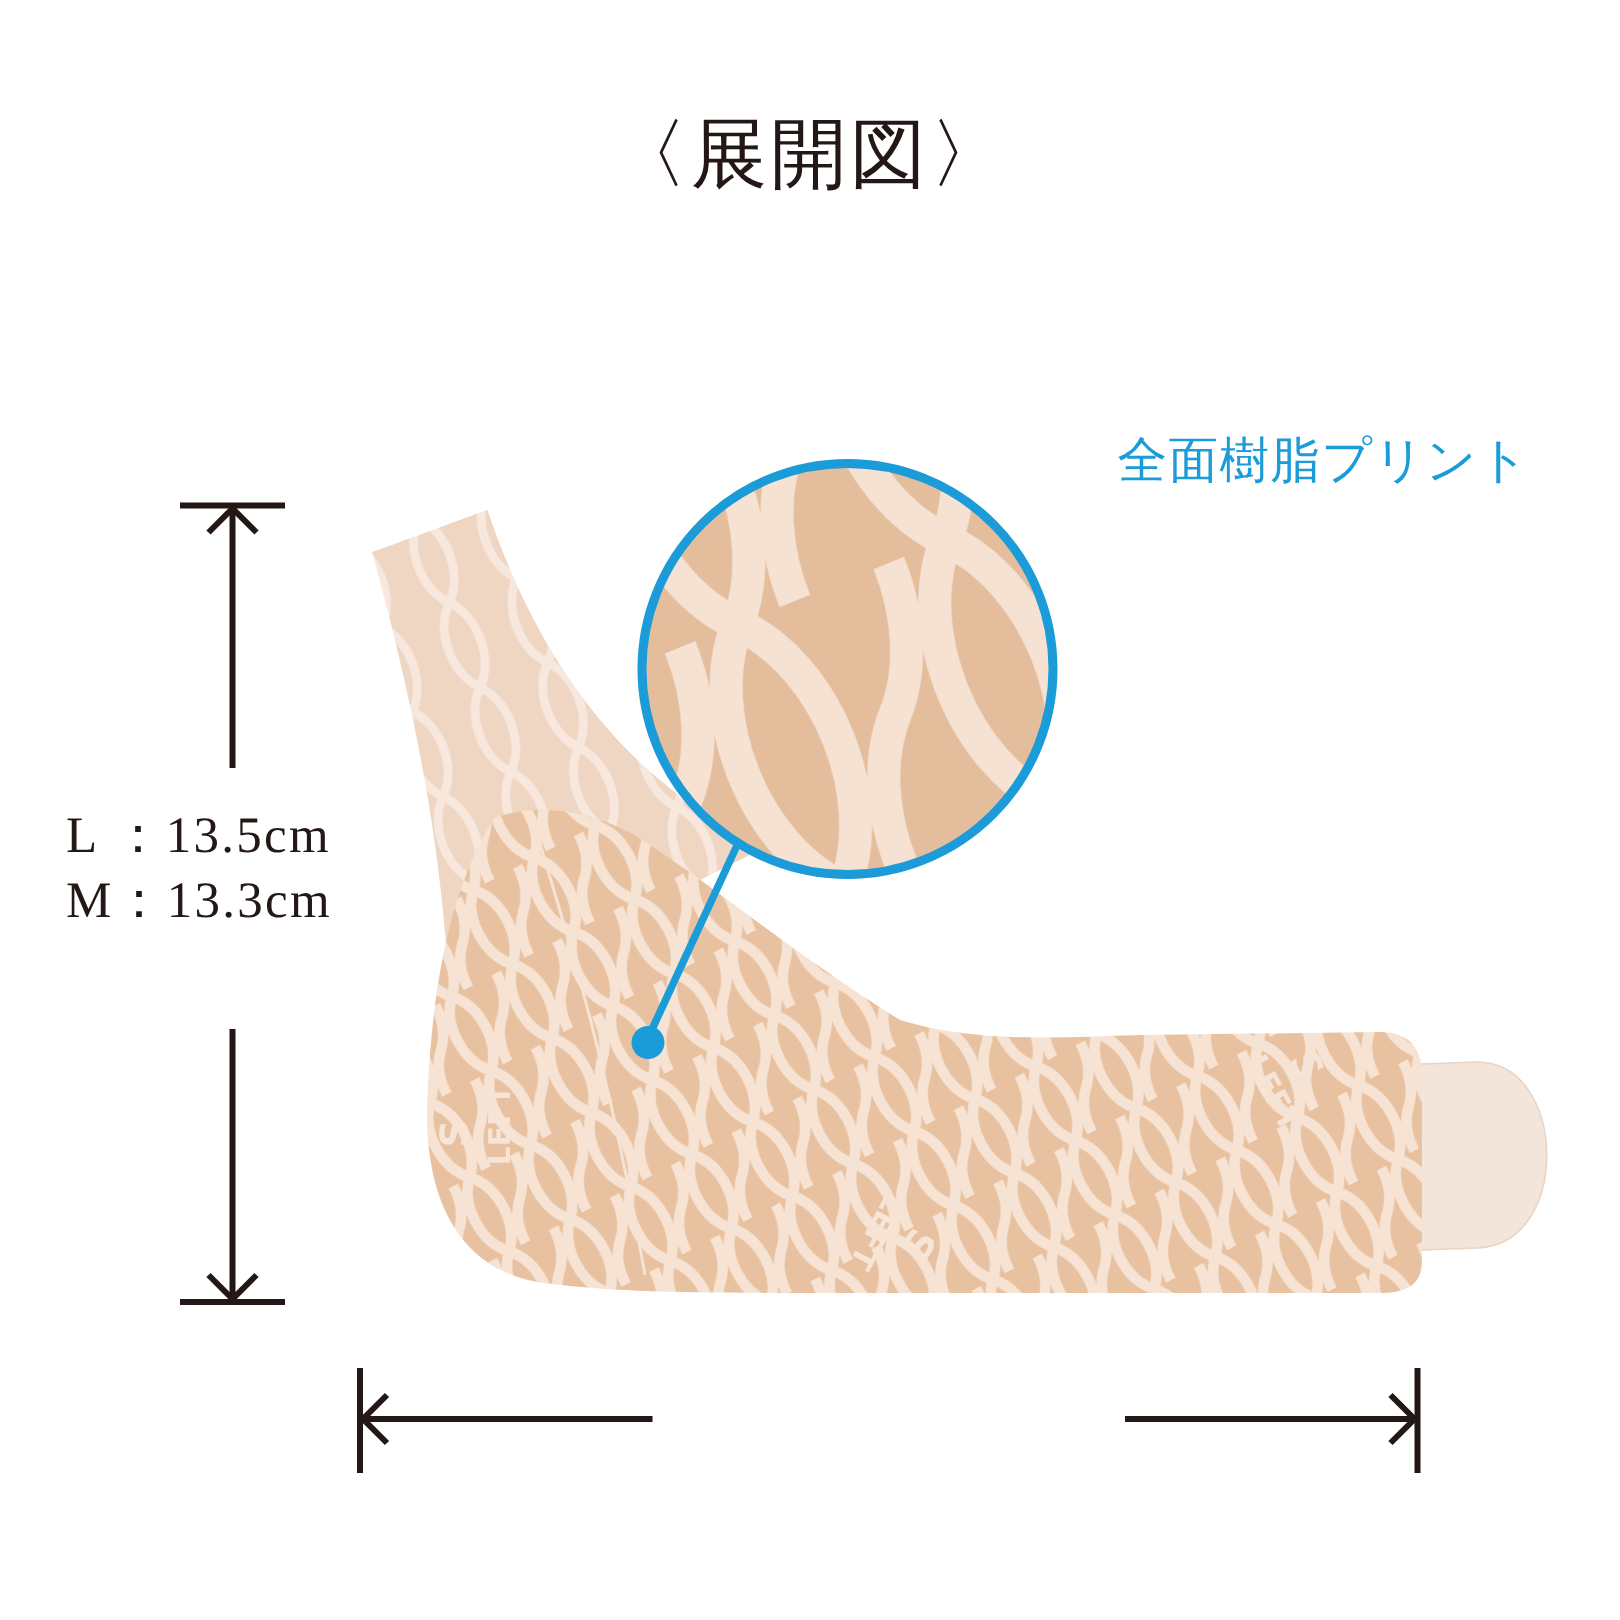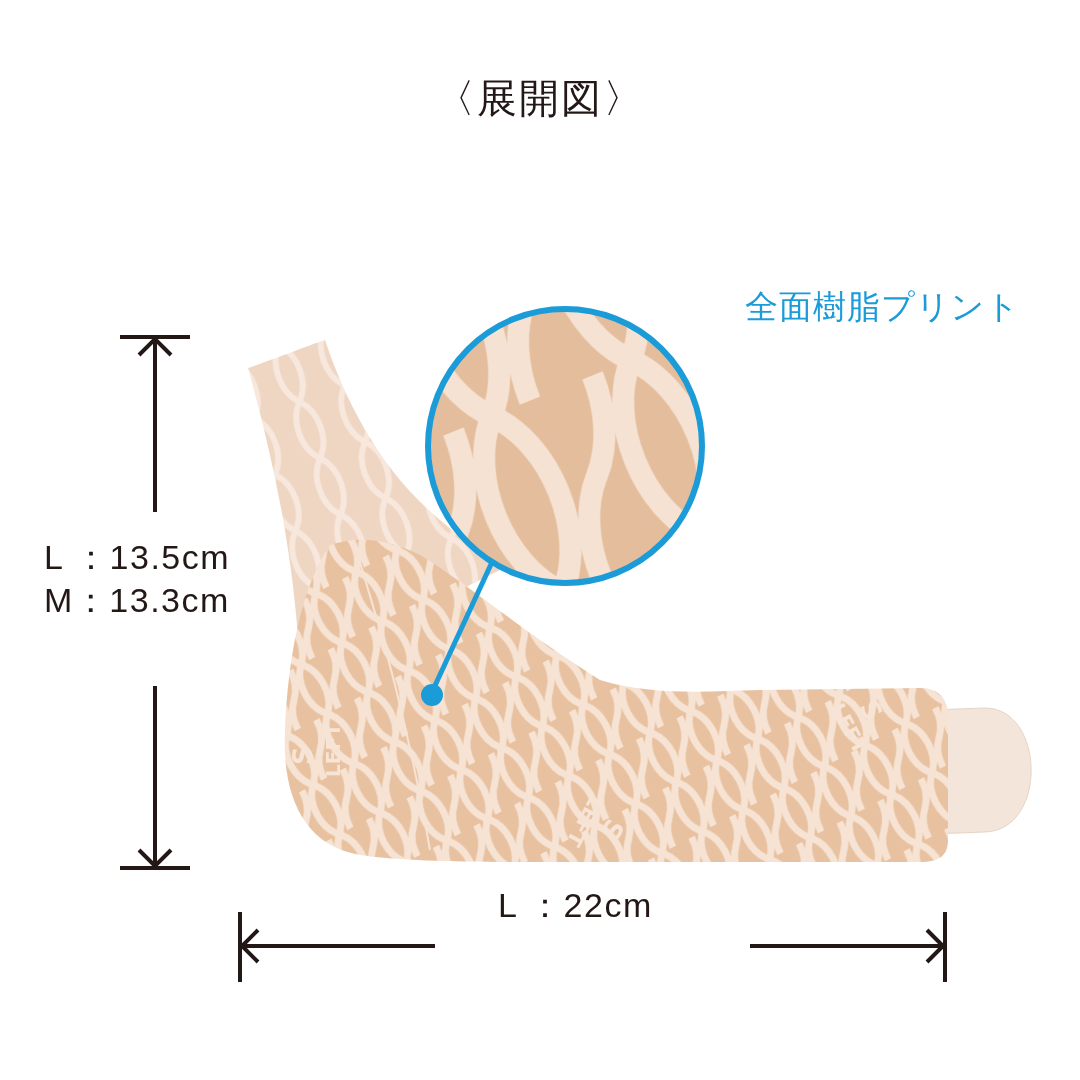--- a/index.html
+++ b/index.html
@@ -1,23 +1,23 @@
 <!DOCTYPE html>
 <html><head>
   <meta charset="utf-8">
   <style>
     html, body { margin: 0; padding: 0; background: #ffffff; }
     body { width: 1080px; height: 1080px; position: relative; overflow: hidden;
            font-family: "DejaVu Sans", "Liberation Sans", sans-serif; color: #231815; }
     .title { position: absolute; left: 0; top: 78px; width: 1080px; text-align: center;
-             font-size: 40px; font-weight: 300; letter-spacing: 2px; color: #231815; line-height: 1; }
+             font-size: 51px; font-weight: 300; letter-spacing: 2px; color: #231815; line-height: 1; }
     .callout-label { position: absolute; left: 697px; top: 290px; font-size: 33px; color: #1b9bd7;
                      letter-spacing: 1px; line-height: 1; margin-left: 48px; }
     .dims { position: absolute; font-size: 34px; line-height: 43px; color: #231815; letter-spacing: 1.5px;
-            font-family: Liberation Sans, sans-serif; }
+            font-family: Liberation Serif, serif; }
     .dims .row { white-space: pre; }
     .dims-height { left: 44px; top: 536px; }
     .dims-width { left: 498px; top: 884px; }
     svg.art { position: absolute; left: 0; top: 0; }
   </style>
 </head>
 <body>
 
 <div class="title">〈展開図〉</div>
 
@@ -90,14 +90,13 @@
 </svg>
 
 <div class="callout-label">全面樹脂プリント</div>
 
 <div class="dims dims-height">
   <div class="row">L ：13.5cm</div>
   <div class="row">M：13.3cm</div>
 </div>
 
 <div class="dims dims-width">
-  <div class="row">L ：22cm</div>
 </div>
 
 </body></html>

